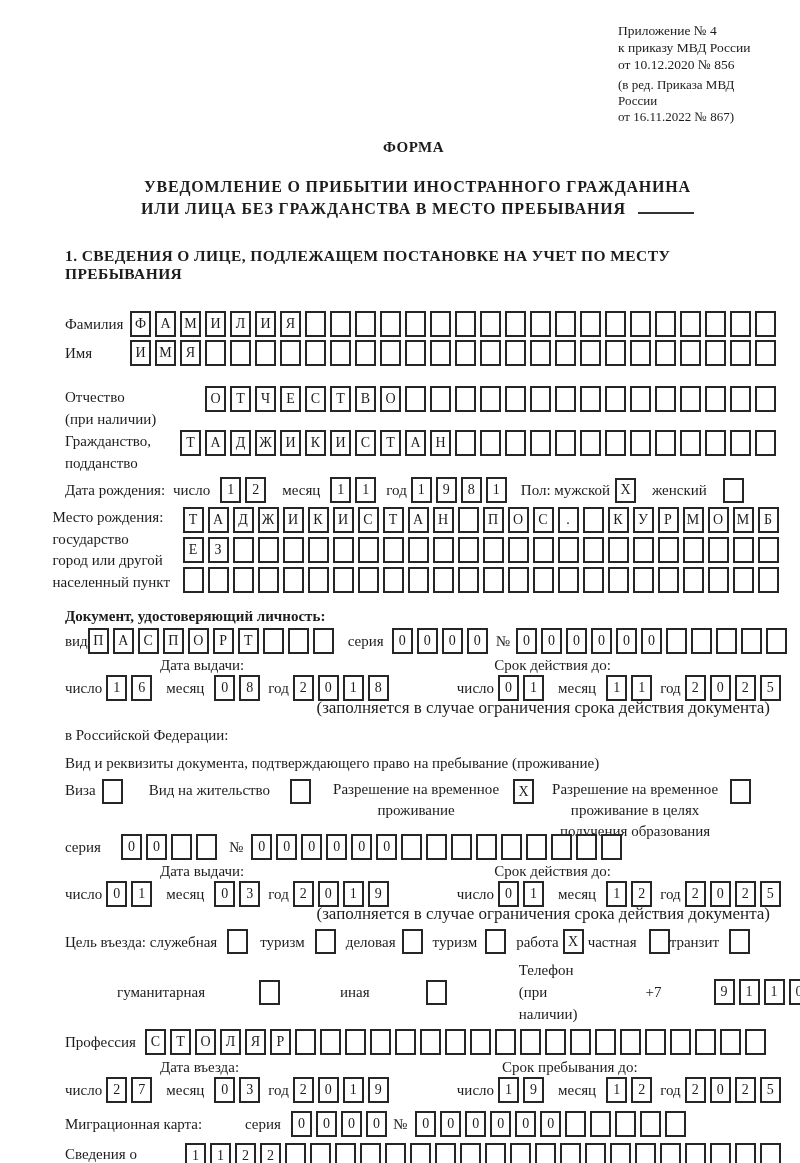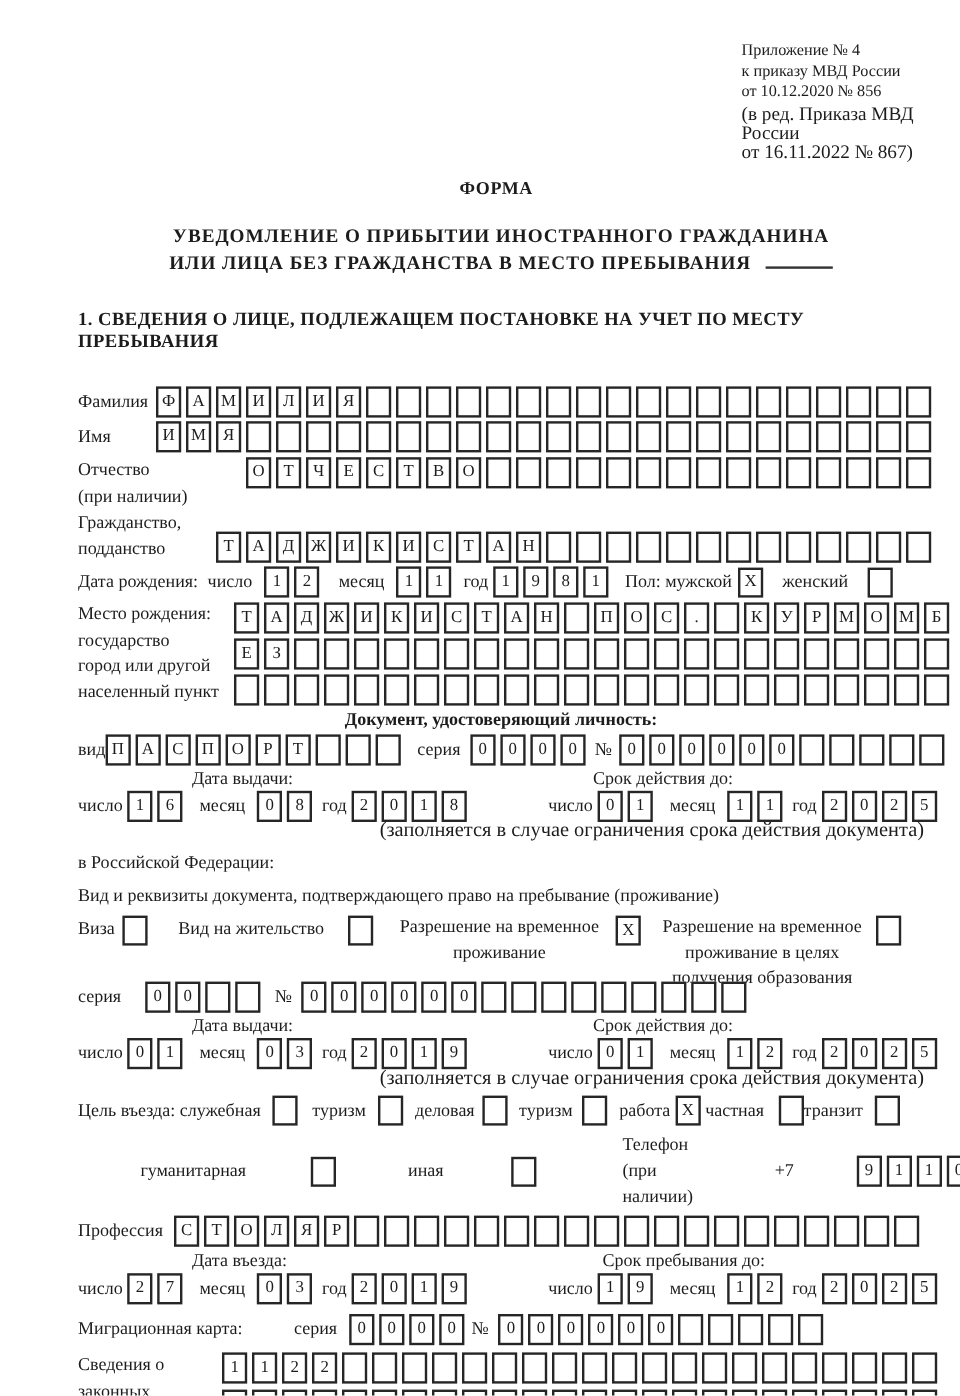--- a/index.html
+++ b/index.html
@@ -4,22 +4,22 @@
 <style>
   * { box-sizing: border-box; margin: 0; padding: 0; }
   html, body { background: #ffffff; }
   body {
     width: 800px; height: 1163px;
     font-family: "Liberation Serif", "DejaVu Serif", serif;
     color: #1c1c1c; font-size: 15px;
   }
   .page { position: relative; width: 800px; height: 1163px; padding: 0 30px 0 65px; overflow: hidden; }
 
-  .top-block { margin-top: 33px; margin-left: 553px; line-height: 17px; font-size: 13.5px; }
-  .top-block .small { font-size: 16px; line-height: 16px; }
+  .top-block { margin-top: 22px; margin-left: 553px; line-height: 17px; font-size: 13.5px; }
+  .top-block .small { font-size: 13px; line-height: 16px; }
   .gap4 { height: 4px; }
   .forma { margin-top: 14px; text-align: center; padding-right: 8px; font-weight: bold; font-size: 15px; letter-spacing: 0.5px; }
 
   .title { margin-top: 20px; text-align: center; font-weight: bold; font-size: 16px; letter-spacing: 0.8px; line-height: 22px; }
   .blank-line { display: inline-block; width: 56px; border-bottom: 2px solid #333; height: 14px; margin-left: 12px; }
 
   .sec-heading { margin-top: 27px; font-weight: bold; font-size: 15.5px; letter-spacing: 0.4px; }
 
   .row { display: flex; align-items: flex-start; }
   .row.vcenter { align-items: center; }
@@ -31,21 +31,21 @@
   }
   .chk {
     display: inline-flex; align-items: center; justify-content: center;
     width: 21px; height: 25px; border: 2px solid #262626;
     font-size: 14px; flex: 0 0 auto;
   }
   .lbl { line-height: 22px; }
   .lblcol { line-height: 22px; flex: 0 0 auto; }
   .boxcol .boxrow { margin-bottom: 4px; }
 
-  .center-bold { text-align: center; font-weight: bold; margin-top: 0; font-size: 15px; }
+  .center-bold { text-align: left; font-weight: bold; margin-top: 11px; font-size: 15px; }
   .two-col-headers { display: flex; font-size: 15px; line-height: 16px; }
   .note-right { text-align: right; font-size: 17px; line-height: 14px; padding-right: 0; }
   .para { line-height: 28px; font-size: 15px; }
   .cb-label-block { text-align: center; line-height: 21px; }
 </style>
 </head>
 <body>
 
 <div class="page">
 
@@ -124,21 +124,21 @@
         <span class="cell"></span>
         <span class="cell"></span>
         <span class="cell"></span>
         <span class="cell"></span>
         <span class="cell"></span>
         <span class="cell"></span>
         <span class="cell"></span>
       </span>
   </div>
 
-  <div class="row" style="margin-top:4px; min-height:44px;">
+  <div class="row" style="margin-top:20px; min-height:44px;">
     <span class="lblcol" style="width:140px;">
       <span style="display:block">Отчество</span>
       <span style="display:block">(при наличии)</span>
     </span>
     <span class="boxrow">
         <span class="cell">О</span>
         <span class="cell">Т</span>
         <span class="cell">Ч</span>
         <span class="cell">Е</span>
         <span class="cell">С</span>
@@ -156,21 +156,21 @@
         <span class="cell"></span>
         <span class="cell"></span>
         <span class="cell"></span>
         <span class="cell"></span>
         <span class="cell"></span>
         <span class="cell"></span>
         <span class="cell"></span>
       </span>
   </div>
 
-  <div class="row" style="min-height:44px;align-items:flex-end;">
+  <div class="row" style="min-height:44px;">
     <span class="lblcol" style="width:115px;">
       <span style="display:block">Гражданство,</span>
       <span style="display:block">подданство</span>
     </span>
     <span class="boxrow">
         <span class="cell">Т</span>
         <span class="cell">А</span>
         <span class="cell">Д</span>
         <span class="cell">Ж</span>
         <span class="cell">И</span>
@@ -214,21 +214,21 @@
         <span class="cell">9</span>
         <span class="cell">8</span>
         <span class="cell">1</span>
       </span>
     <span class="lbl" style="margin-left:10px;">Пол: мужской</span>
     <span class="chk" style="margin-left:5px;">X</span>
     <span class="lbl" style="margin-left:16px;">женский</span>
     <span class="chk" style="margin-left:16px;"></span>
   </div>
 
-  <div class="row" style="margin-top:4px;">
+  <div class="row" style="margin-top:4px;justify-content:center;">
     <span class="lblcol" style="width:130px; line-height:21.5px;">
       <span style="display:block">Место рождения:</span>
       <span style="display:block">государство</span>
       <span style="display:block">город или другой</span>
       <span style="display:block">населенный пункт</span>
     </span>
     <span class="boxcol">
       <span class="boxrow" style="display:flex">
           <span class="cell">Т</span>
           <span class="cell">А</span>

